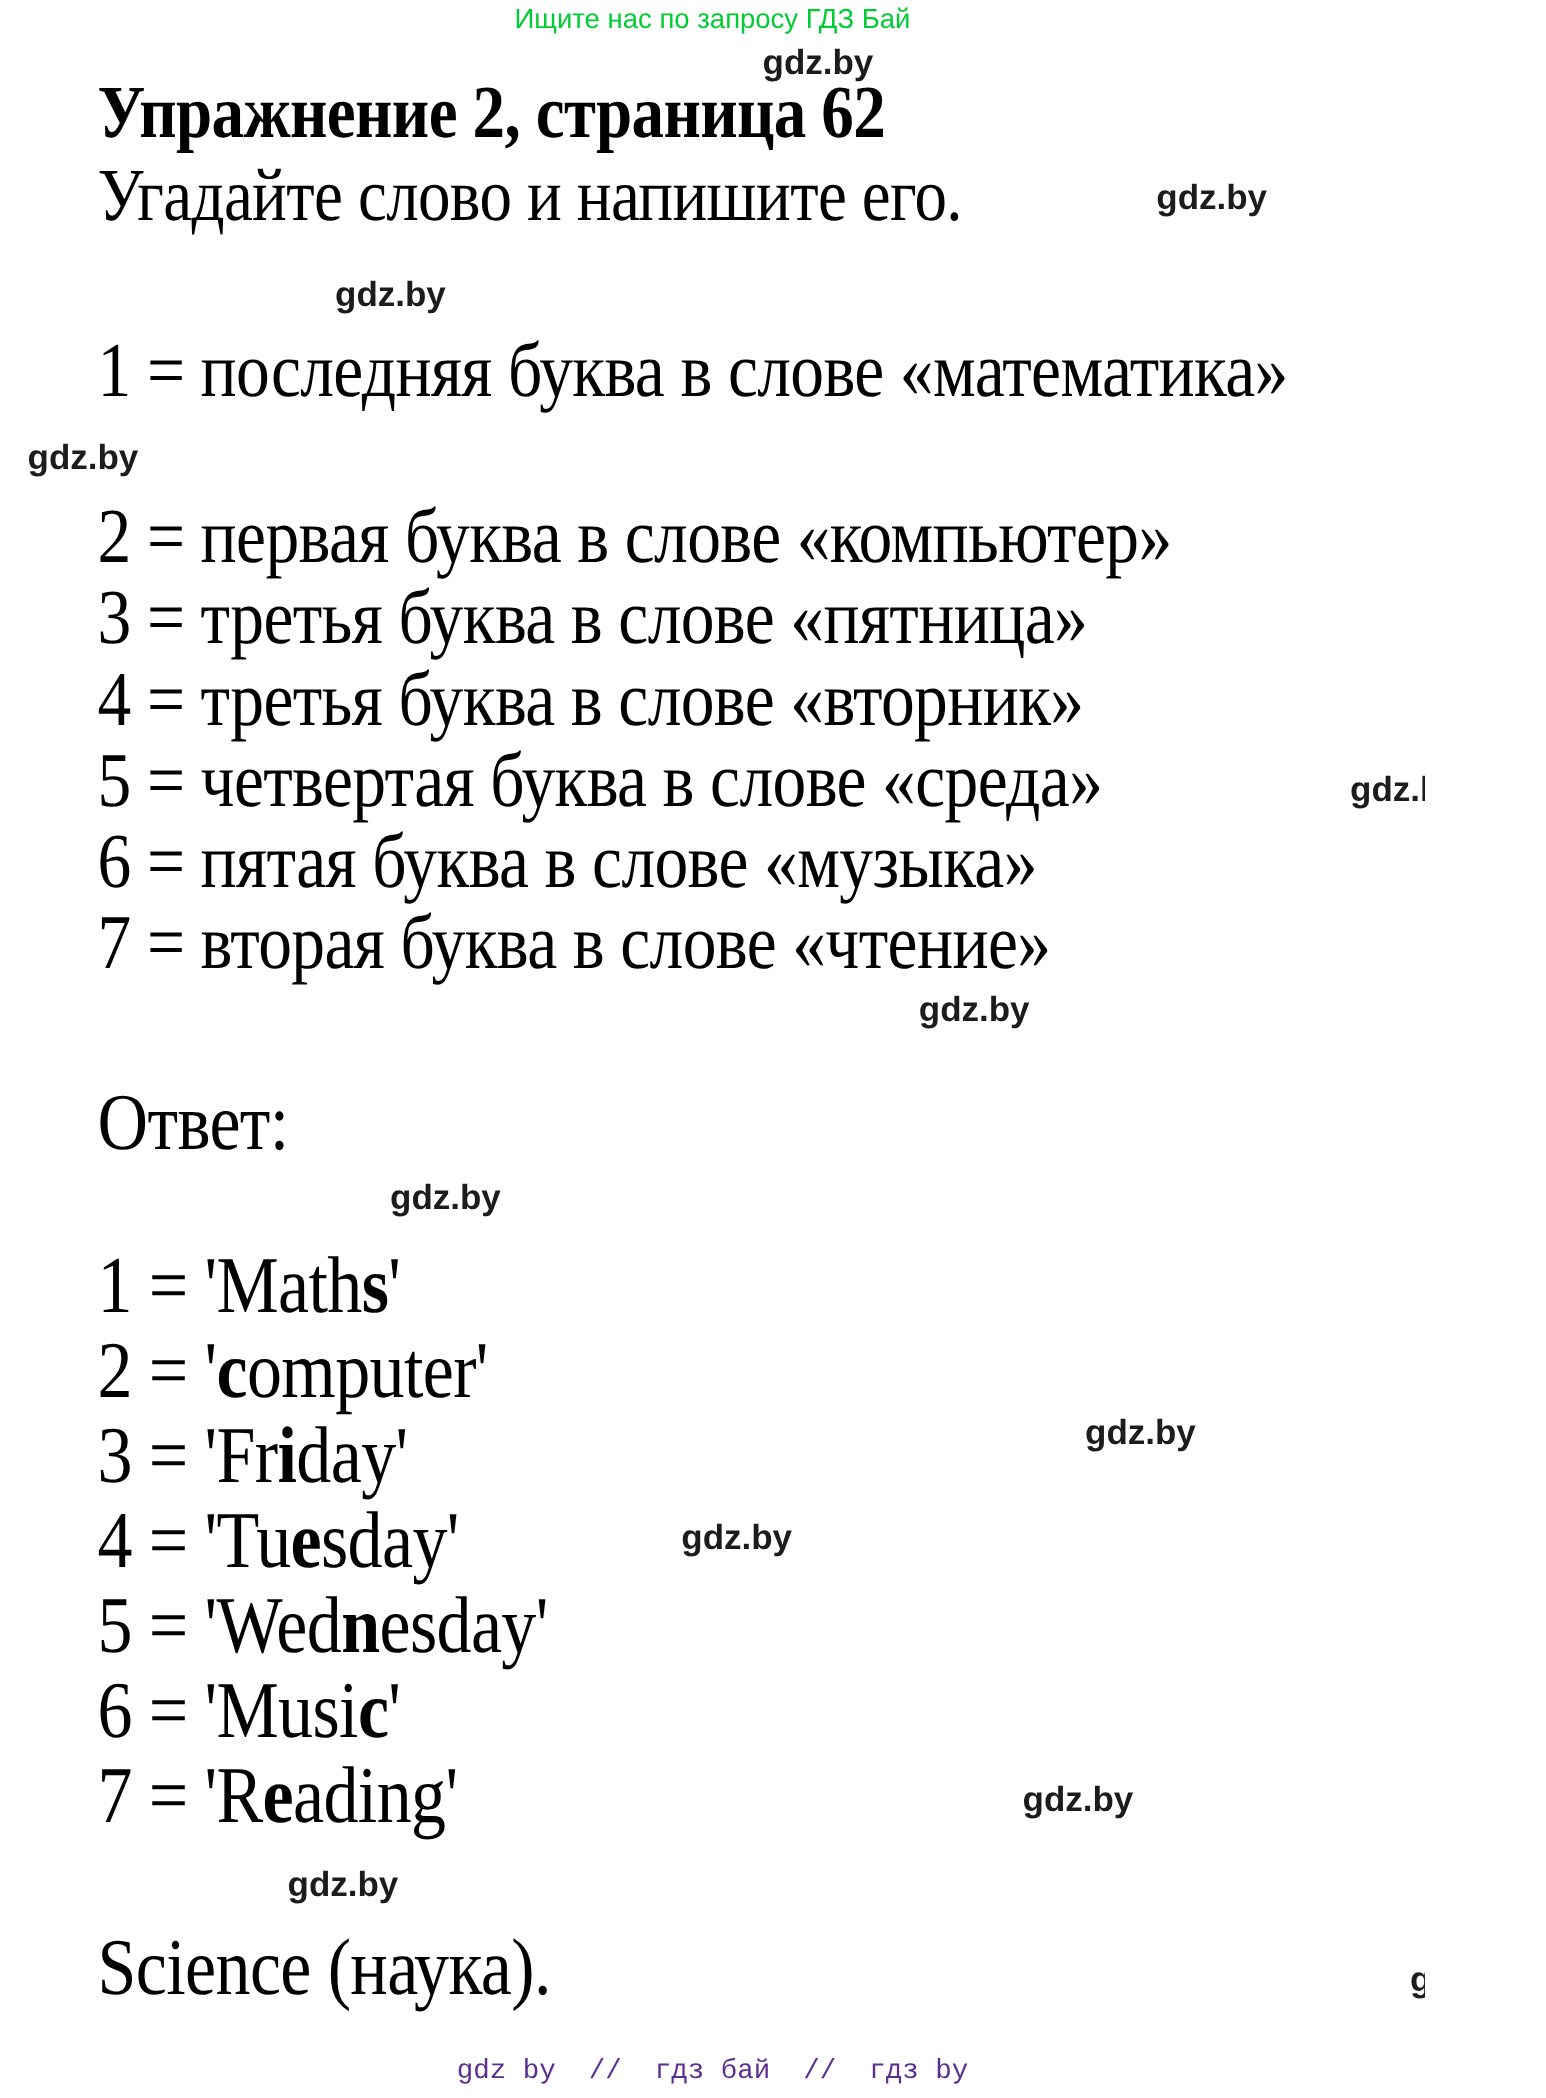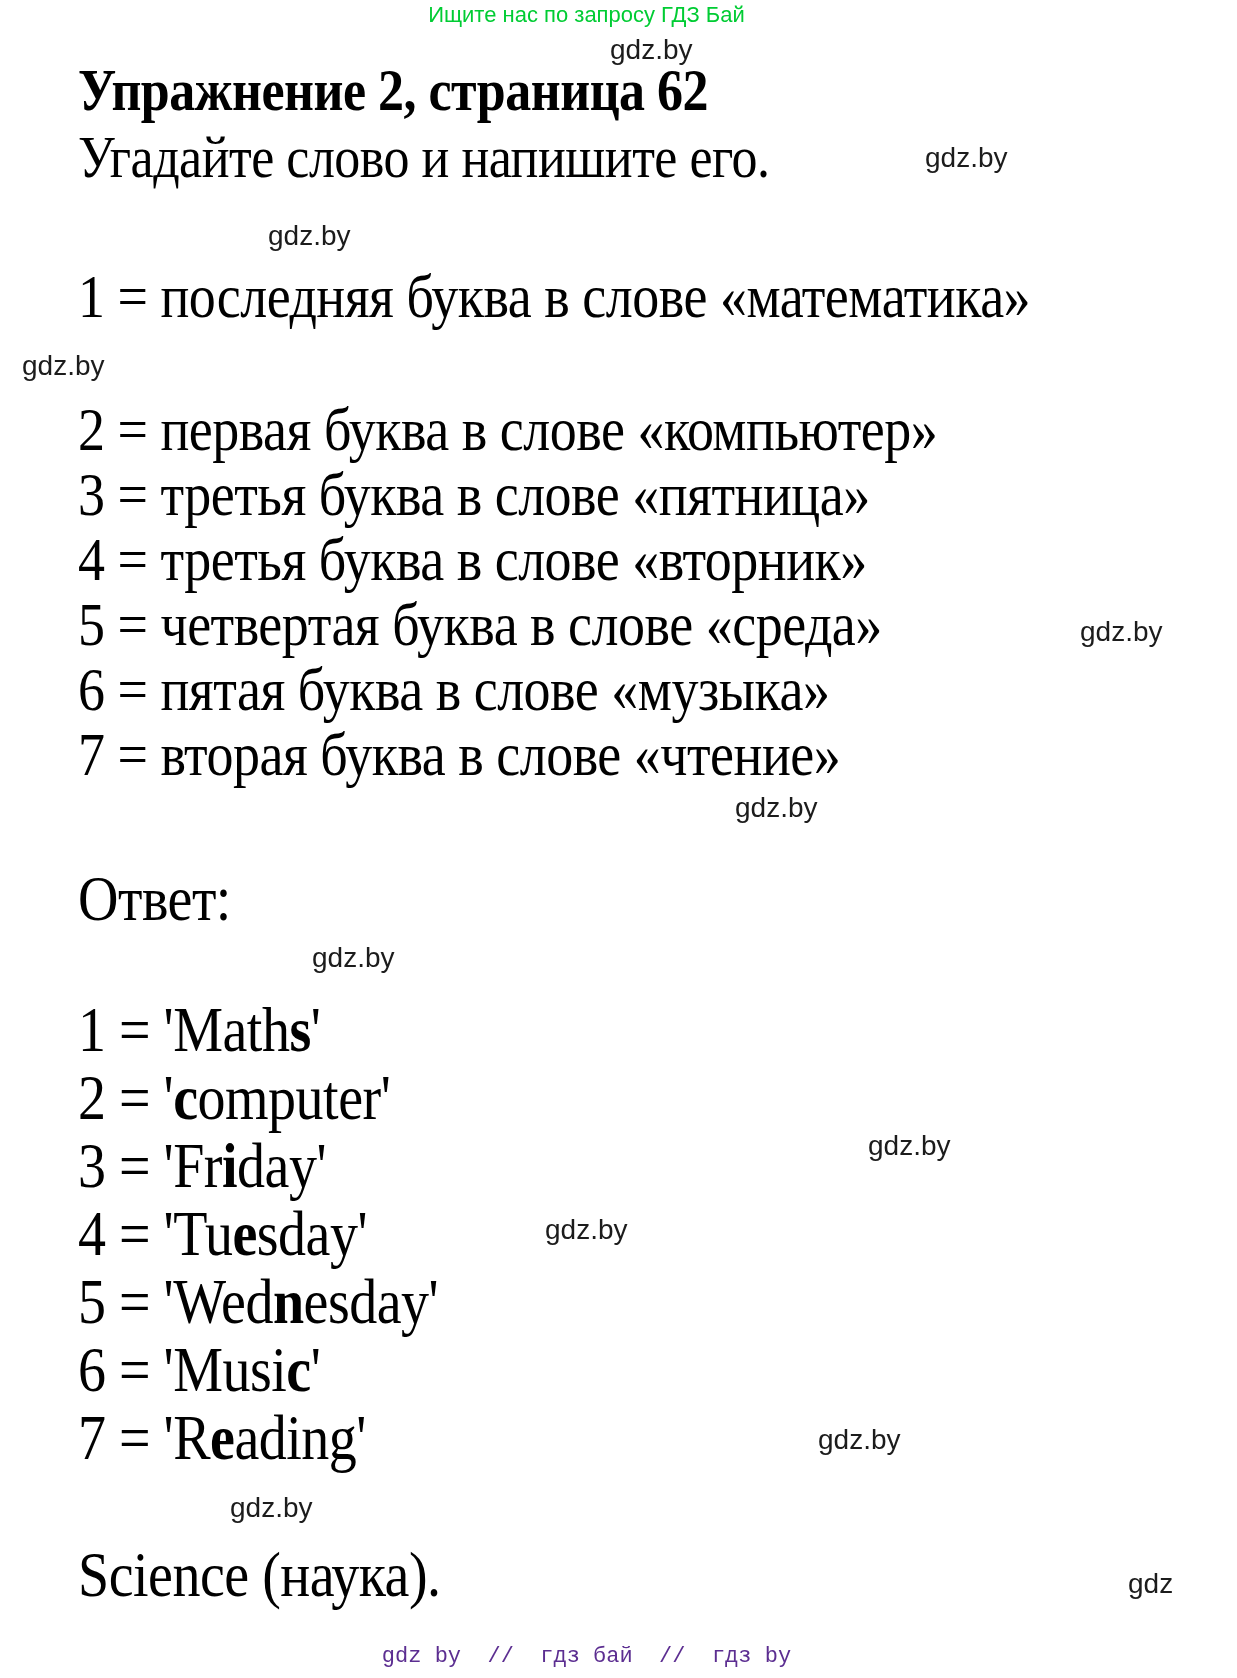--- a/index.html
+++ b/index.html
@@ -8,21 +8,20 @@
     background: #ffffff;
   }
   #canvas {
     position: relative;
     width: 1140px;
     height: 1678px;
     background: #ffffff;
     overflow: hidden;
     font-family: "Liberation Serif", serif;
     color: #000000;
-    padding-left: 33px;
   }
   .abs { position: absolute; }
   .serif-line {
     display: inline-block;
     transform: scaleY(1.15);
     transform-origin: 0 0;
     white-space: nowrap;
     line-height: 1;
     letter-spacing: -0.5px;
   }
@@ -33,20 +32,21 @@
     font-size: 22px;
     color: #00cc33;
     line-height: 1;
   }
   .watermark {
     font-family: "Liberation Sans", sans-serif;
     font-size: 28px;
     color: #1c1c1c;
     line-height: 1;
     white-space: nowrap;
+    font-weight: bold;
   }
   .page-title {
     left: 78px; top: 61px;
     font-size: 52px;
     font-weight: bold;
   }
   .task-line {
     left: 78px; top: 128px;
     font-size: 52px;
   }

